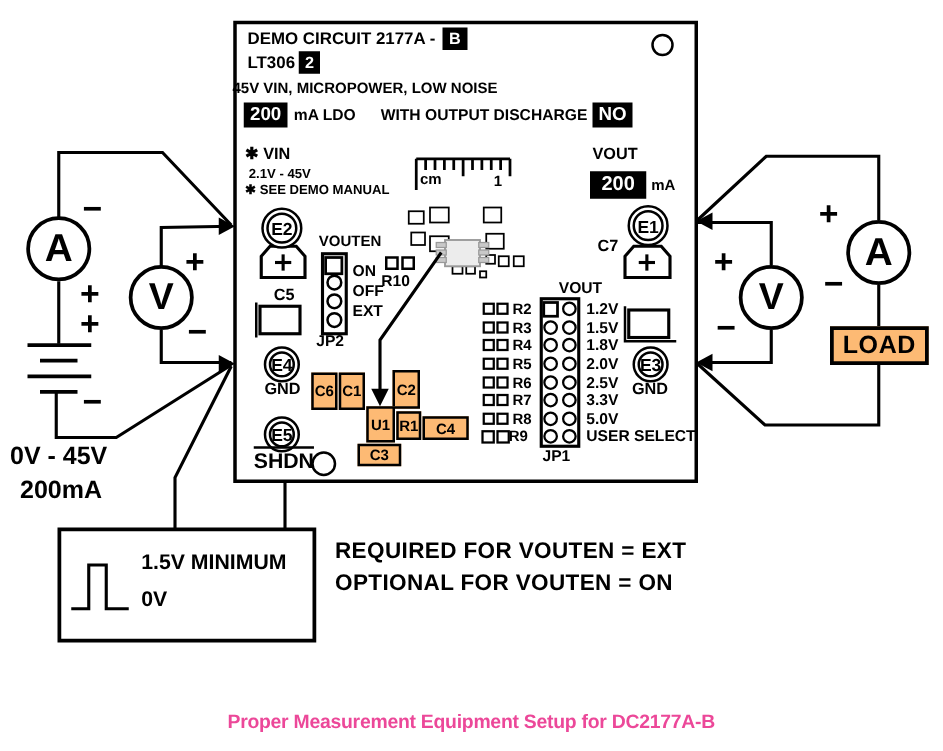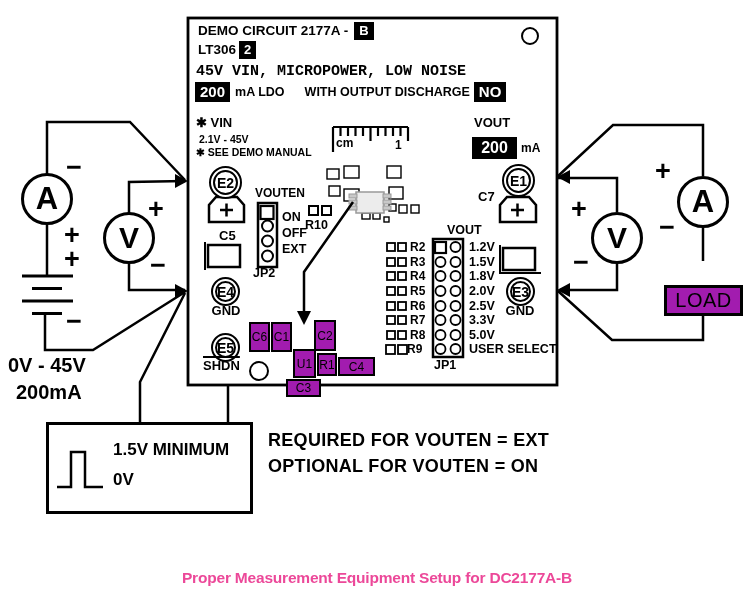--- a/index.html
+++ b/index.html
@@ -11,22 +11,22 @@
   .lay{z-index:2;}
   .badge{background:#000;color:#fff;font-weight:bold;padding:0 5px;display:inline-block;line-height:1.35;}
   .hline{position:absolute;display:flex;align-items:center;white-space:nowrap;font-weight:bold;z-index:2;}
   .meter{position:absolute;width:52px;height:52px;border:3px solid #000;border-radius:50%;
          background:#fff;display:flex;align-items:center;justify-content:center;
          font-weight:bold;font-size:31px;z-index:2;}
   .sign{position:absolute;font-size:27px;font-weight:bold;line-height:1;z-index:2;}
   .term{position:absolute;border:2.5px solid #000;border-radius:50%;background:#fff;padding:2px;z-index:2;}
   .term-in{border:2px solid #000;border-radius:50%;width:100%;height:100%;display:flex;
            align-items:center;justify-content:center;font-weight:bold;font-size:14px;}
-  .comp{position:absolute;border:2.5px solid #000;background:#a21caf;display:flex;align-items:center;
-        justify-content:center;font-weight:normal;font-size:12px;z-index:2;margin-top:24px;}
+  .comp{position:absolute;border:2.5px solid #000;background:#fdba74;display:flex;align-items:center;
+        justify-content:center;font-weight:bold;font-size:12px;z-index:2;}
   .lbl{position:absolute;font-weight:bold;white-space:nowrap;z-index:2;line-height:1.15;}
   .note{position:absolute;left:268px;font-weight:bold;font-size:18px;letter-spacing:.3px;white-space:nowrap;z-index:2;}
   .rowlbl{position:absolute;width:26px;text-align:left;font-weight:bold;font-size:12px;z-index:2;}
   .vlbl{position:absolute;font-weight:bold;font-size:12.5px;white-space:nowrap;z-index:2;}
   .shdn{text-decoration:overline;text-decoration-thickness:2px;}
   #caption{position:absolute;left:0;top:569px;width:754px;text-align:center;font-weight:bold;
            font-size:15.5px;letter-spacing:-.2px;color:#ec4899;z-index:2;}
 </style>
 </head>
 <body>
@@ -185,21 +185,21 @@
   </svg>
 
   <div class="hline" style="left:198px;top:22px;font-size:13.5px;">
     <span>DEMO CIRCUIT 2177A -</span>
     <span class="badge" style="margin-left:6px;font-size:13px;">B</span>
   </div>
   <div class="hline" style="left:198px;top:41px;font-size:13.5px;">
     <span>LT306</span>
     <span class="badge" style="margin-left:3px;font-size:13px;">2</span>
   </div>
-  <div class="hline" style="left:196px;top:63px;font-size:15px;font-family:Liberation Mono, monospace;">
+  <div class="hline" style="left:186px;top:63px;font-size:12px;">
     <span>45V VIN, MICROPOWER, LOW NOISE</span>
   </div>
   <div class="hline" style="left:195px;top:82px;font-size:12.5px;">
     <span class="badge" style="font-size:15px;">200</span>
     <span style="margin-left:5px;">mA LDO</span>
     <span style="margin-left:20px;">WITH OUTPUT DISCHARGE</span>
     <span class="badge" style="margin-left:4px;font-size:15px;">NO</span>
   </div>
 
   <div class="lbl" style="left:196px;top:116px;font-size:13px;">
@@ -241,21 +241,21 @@
         <span>E3</span>
       </div>
   </div>
   <div class="term" style="left:211px;top:333px;width:29px;height:29px;">
     <div class="term-in">
         <span>E5</span>
       </div>
   </div>
   <div class="lbl" style="left:211px;top:304px;width:30px;text-align:center;font-size:13px;">GND</div>
   <div class="lbl" style="left:503px;top:304px;width:34px;text-align:center;font-size:13px;">GND</div>
-  <div class="lbl shdn" style="left:203px;top:359px;font-size:13px;">SHDN</div>
+  <div class="lbl shdn" style="left:203px;top:359px;font-size:17px;">SHDN</div>
 
   <div class="lbl" style="left:188px;top:229px;font-size:13px;padding-left:31px;">C5</div>
   <div class="lbl" style="left:478px;top:190px;font-size:13px;">C7</div>
 
   <div class="lbl" style="left:255px;top:187px;font-size:12px;">VOUTEN</div>
   <div class="lbl" style="left:282px;top:210px;font-size:12.5px;">ON</div>
   <div class="lbl" style="left:282px;top:226px;font-size:12.5px;">OFF</div>
   <div class="lbl" style="left:282px;top:242px;font-size:12.5px;">EXT</div>
   <div class="lbl" style="left:253px;top:266px;font-size:12.5px;">JP2</div>
   <div class="lbl" style="left:305px;top:218px;font-size:12.5px;">R10</div>

